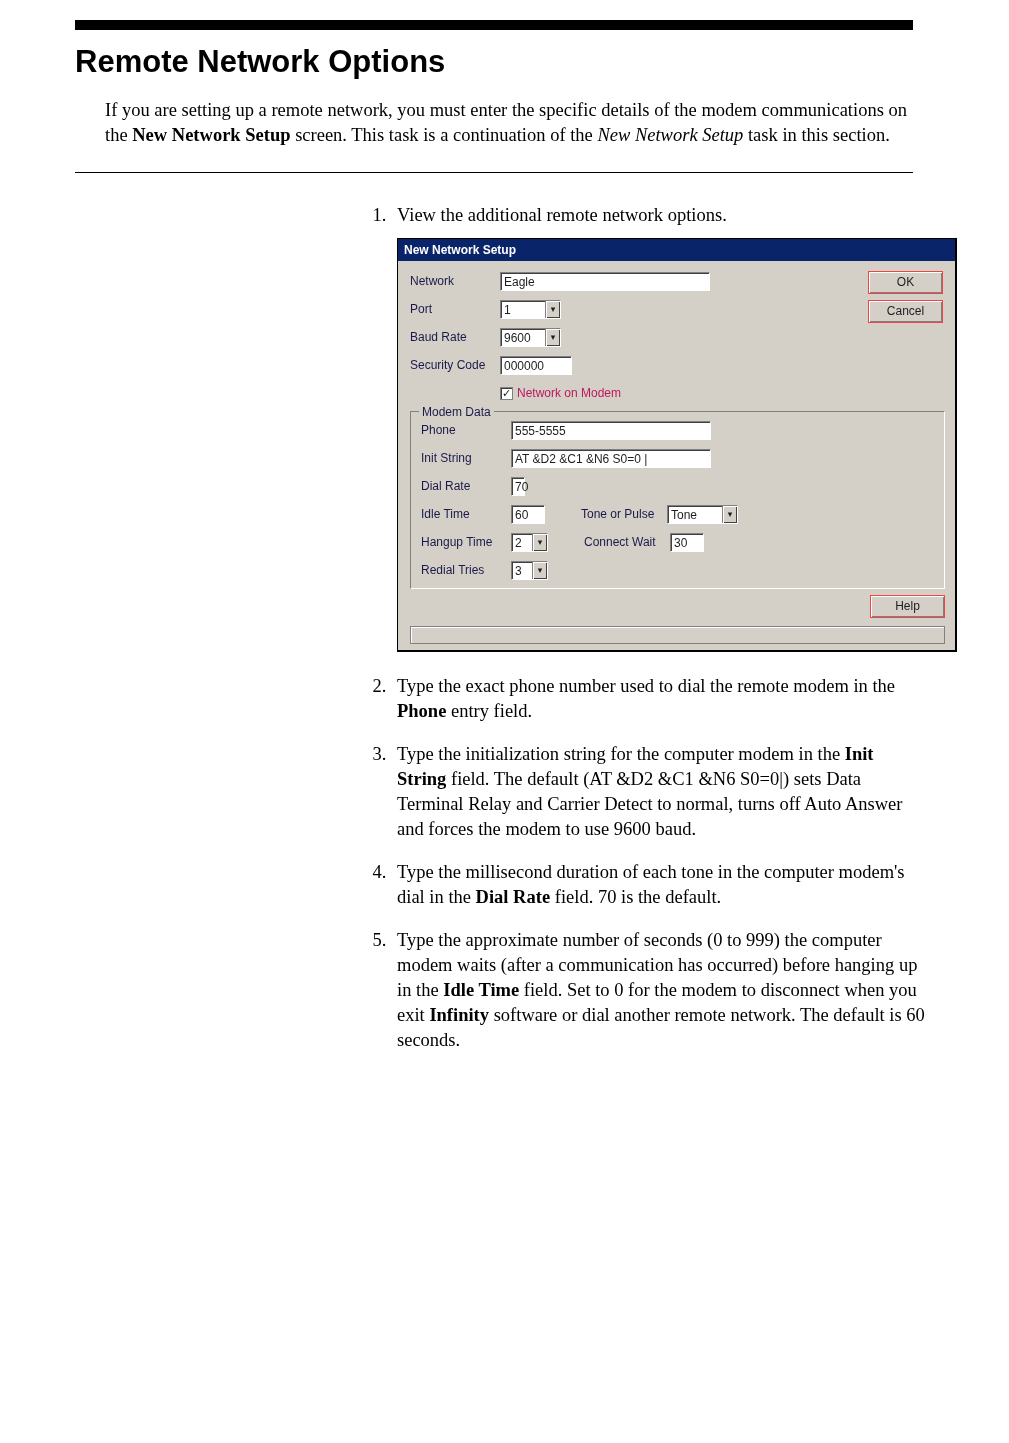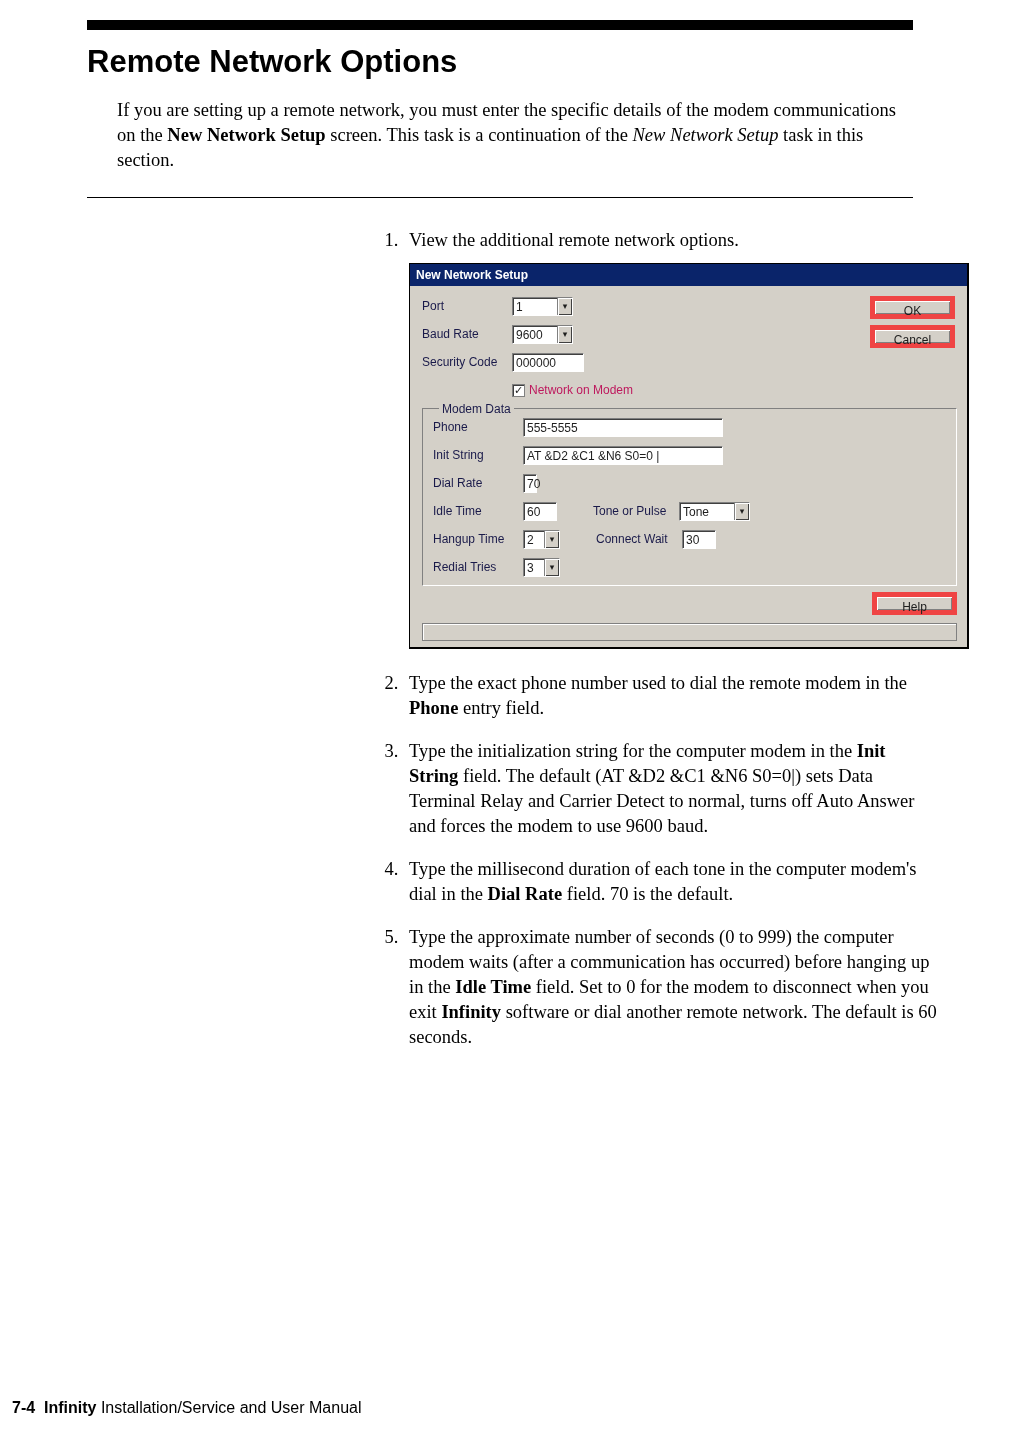--- a/index.html
+++ b/index.html
@@ -8,21 +8,20 @@
       padding: 0;
       font-family: "Times New Roman", Times, serif;
       background: white;
       color: black;
       width: 1009px;
     }
     .page {
       padding: 20px 96px 60px 75px;
       position: relative;
       min-height: 1443px;
-      margin-left: 12px;
     }
     .topbar {
       height: 10px;
       background: black;
       margin-bottom: 14px;
     }
     .title {
       font-family: Arial, Helvetica, sans-serif;
       font-weight: bold;
       font-size: 31px;
@@ -130,24 +129,24 @@
       width: 15px;
       background: #d4d0c8;
       border-left: 1px solid #808080;
       display: inline-flex;
       align-items: center;
       justify-content: center;
       font-size: 9px;
       box-shadow: inset 1px 1px 0 #fff, inset -1px -1px 0 #404040;
     }
     .btn3d {
-      width: 85px;
+      width: 75px;
       height: 23px;
       background: #d4d0c8;
-      border: 5px solid #ef4444;
+      border: 1px solid #ef4444;
       box-shadow: inset 1px 1px 0 #fff, inset -1px -1px 0 #808080;
       text-align: center;
       line-height: 21px;
       font-size: 12px;
     }
     .side-btns {
       position: absolute;
       right: 12px;
       top: 10px;
       display: flex;
@@ -170,21 +169,21 @@
       border: 1px solid #808080;
       border-right-color: #fff;
       border-bottom-color: #fff;
       margin-top: 6px;
       padding: 8px 10px 8px 10px;
       position: relative;
     }
     .group-lbl {
       position: absolute;
       top: -8px;
-      left: 16px;
+      left: 8px;
       background: #d4d0c8;
       padding: 0 3px;
       color: #1a1a4a;
       font-size: 12px;
     }
     .col2lbl { width: 86px; color: #1a1a4a; }
     .status-bar {
       margin-top: 8px;
       height: 18px;
       border: 1px solid #808080;
@@ -226,20 +225,24 @@
         <div class="dialog-wrap">
           <div class="dialog">
             <div class="dlg-title">New Network Setup</div>
             <div class="dlg-body">
               <div class="side-btns">
                 <div class="btn3d">OK</div>
                 <div class="btn3d">Cancel</div>
               </div>
 
               <div class="row">
+                <span class="lbl">Network</span>
+                <span class="field" style="width:210px">Eagle</span>
+              </div>
+              <div class="row">
                 <span class="lbl">Port</span>
                 <span class="dd">
                     <span class="dd-val" style="width:44px">1</span>
                     <span class="dd-btn">▾</span>
                   </span>
               </div>
               <div class="row">
                 <span class="lbl">Baud Rate</span>
                 <span class="dd">
                     <span class="dd-val" style="width:44px">9600</span>
@@ -319,16 +322,13 @@
       </li>
       <li>
         <span>Type the millisecond duration of each tone in the computer modem's dial in the </span><span class="b">Dial Rate</span><span> field. 70 is the default.</span>
       </li>
       <li>
         <span>Type the approximate number of seconds (0 to 999) the computer modem waits (after a communication has occurred) before hanging up in the </span><span class="b">Idle Time</span><span> field. Set to 0 for the modem to disconnect when you exit </span><span class="b">Infinity</span><span> software or dial another remote network. The default is 60 seconds.</span>
       </li>
     </ol>
   </div>
 
-  <div class="footer">
-    <span class="pg">7-4</span>&nbsp;&nbsp;<span class="bname">Infinity</span><span> Installation/Service and User Manual</span>
-  </div>
 </div>
 
 </body></html>

